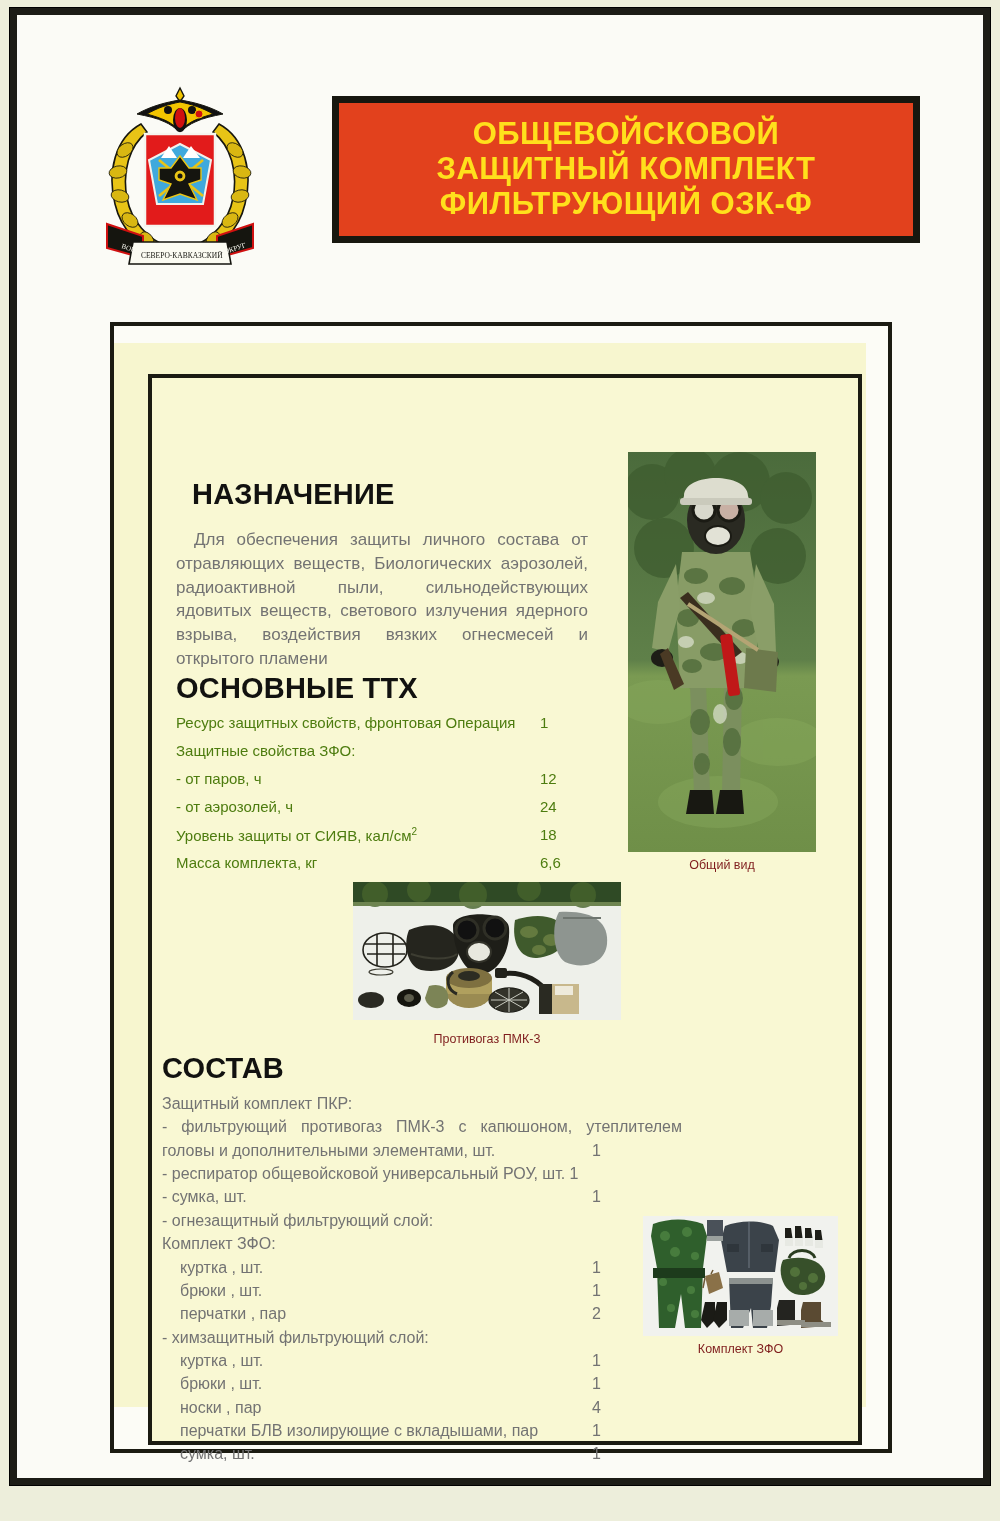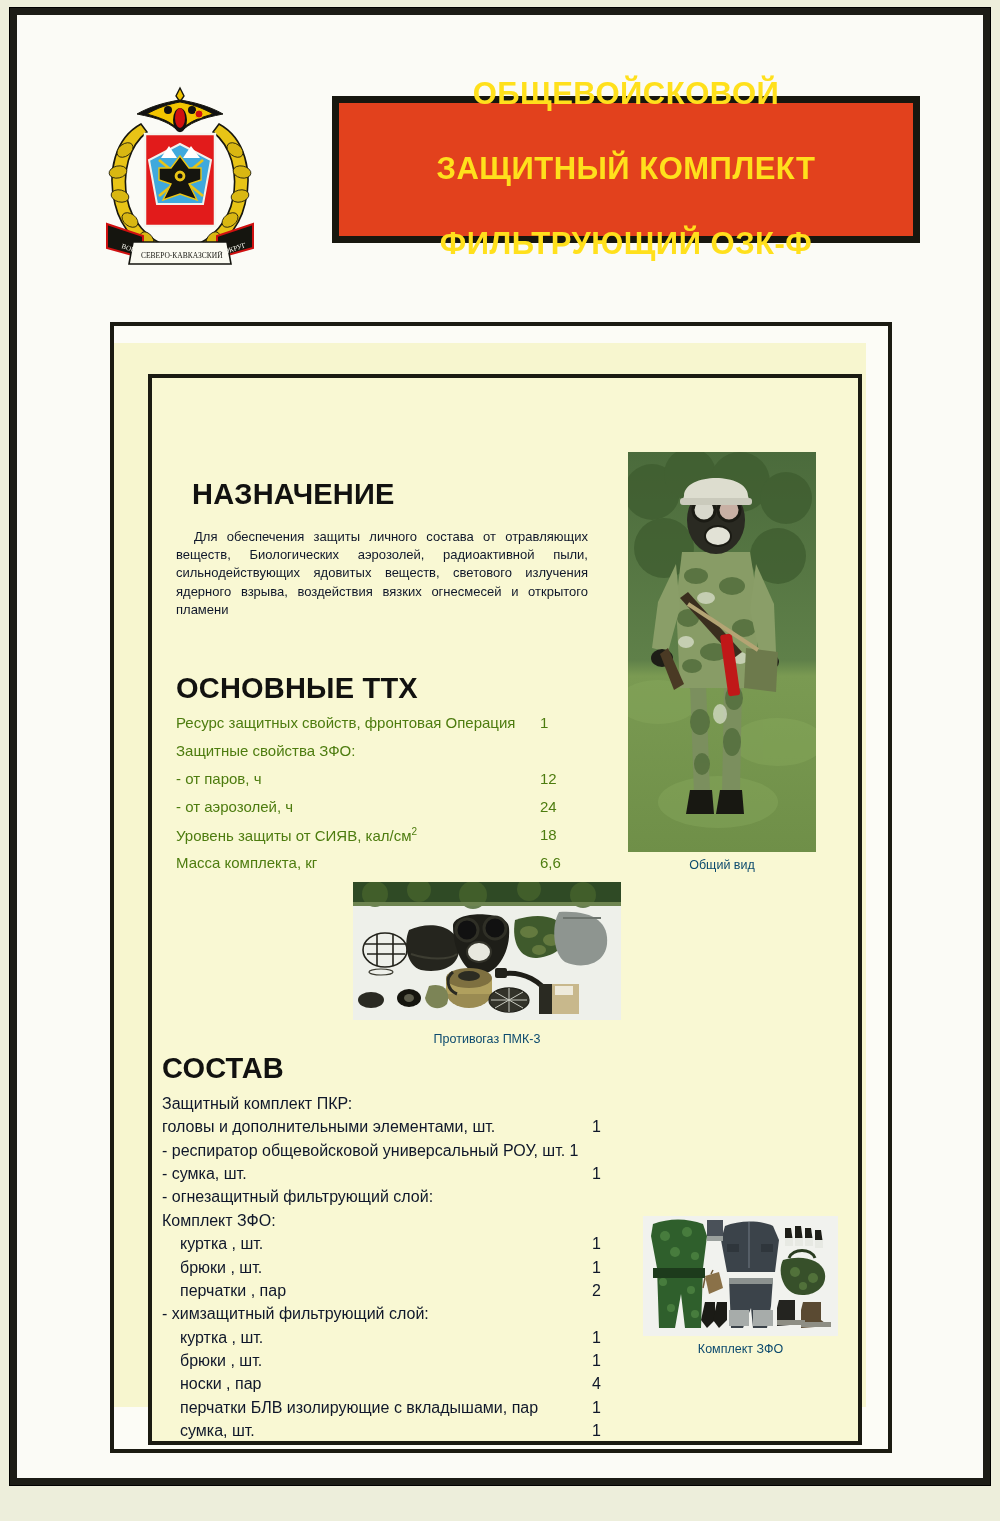--- a/index.html
+++ b/index.html
@@ -31,21 +31,20 @@
   }
   .title-banner {
     position: absolute;
     left: 332px; top: 96px;
     width: 588px; height: 147px;
     background: #e2411d;
     border: 7px solid #17170f;
     display: flex; flex-direction: column;
     align-items: center; justify-content: center;
     line-height: 1.12;
-    gap: 40px;
   }
   .title-banner .tline {
     color: #ffe01c;
     font-size: 31px;
     font-weight: bold;
     letter-spacing: .5px;
     text-align: center;
     white-space: nowrap;
   }
   
@@ -85,55 +84,55 @@
     font-size: 29px; font-weight: bold; color: #121210;
     letter-spacing: .2px;
   }
   .purpose-title { left: 192px; top: 478px; }
   .ttx-title     { left: 176px; top: 672px; }
   .sostav-title  { left: 162px; top: 1052px; }
 
   .purpose-body {
     position: absolute;
     left: 176px; top: 528px; width: 412px;
-    font-size: 13px; color: #0f172a;
+    font-size: 17px; color: #737373;
     text-align: justify; line-height: 1.40;
     text-indent: 18px;
   }
   
   .ttx { position: absolute; left: 176px; top: 714px; width: 400px; }
   .ttx-row {
     position: relative;
     height: 28px;
     font-size: 15px; color: #4d7c0f;
     white-space: nowrap;
   }
   .ttx-row .v { position: absolute; left: 364px; top: 0; }
   .ttx-row.inline .v { position: absolute; left: 364px; }
   sup { font-size: 10px; vertical-align: super; }
 
   
   .sostav { position: absolute; left: 162px; top: 1092px; width: 545px; }
   .s-row {
     position: relative;
-    font-size: 16px; color: #0f172a;
+    font-size: 16px; color: #737373;
     line-height: 1.46;
     white-space: nowrap;
   }
   .s-row .q { position: absolute; left: 430px; }
   .s-row.ind { padding-left: 18px; }
   .s-row.just {
     white-space: normal; text-align: justify;
     text-align-last: justify; width: 520px;
   }
   
   .photo { position: absolute; overflow: hidden; }
   .cap {
     position: absolute; text-align: center;
-    font-size: 12.5px; color: #0c4a6e;
+    font-size: 12.5px; color: #7f1d1d;
   }
   
   .ph-soldier { left: 628px; top: 452px; width: 188px; height: 400px; }
   .cap-soldier { left: 628px; top: 858px; width: 188px; }
   
   .ph-mask { left: 353px; top: 882px; width: 268px; height: 138px; }
   .cap-mask { left: 353px; top: 1032px; width: 268px; }
   
   .ph-zfo { left: 643px; top: 1216px; width: 195px; height: 120px; }
   .cap-zfo { left: 643px; top: 1342px; width: 195px; }
@@ -230,20 +229,21 @@
         <div class="ttx-row"><span>Защитные свойства ЗФО:</span></div>
         <div class="ttx-row"><span>- от паров, ч</span><span class="v">12</span></div>
         <div class="ttx-row"><span>- от аэрозолей, ч</span><span class="v">24</span></div>
         <div class="ttx-row"><span>Уровень защиты от СИЯВ, кал/см<sup>2</sup></span><span class="v">18</span></div>
         <div class="ttx-row"><span>Масса комплекта, кг</span><span class="v">6,6</span></div>
       </div>
 
     <h2 class="sec sostav-title">СОСТАВ</h2>
     <div class="sostav" id="sostav-rows">
         <div class="s-row"><span class="tx">Защитный комплект ПКР:</span></div>
+        <div class="s-row just"><span class="tx">- фильтрующий противогаз ПМК-3 с капюшоном, утеплителем</span></div>
         <div class="s-row"><span class="tx">головы и дополнительными элементами, шт.</span><span class="q">1</span></div>
         <div class="s-row"><span class="tx">- респиратор общевойсковой универсальный РОУ, шт. 1</span></div>
         <div class="s-row"><span class="tx">-  сумка, шт.</span><span class="q">1</span></div>
         <div class="s-row"><span class="tx">- огнезащитный фильтрующий слой:</span></div>
         <div class="s-row"><span class="tx">Комплект ЗФО:</span></div>
         <div class="s-row ind"><span class="tx">куртка , шт.</span><span class="q">1</span></div>
         <div class="s-row ind"><span class="tx">брюки , шт.</span><span class="q">1</span></div>
         <div class="s-row ind"><span class="tx">перчатки , пар</span><span class="q">2</span></div>
         <div class="s-row"><span class="tx">- химзащитный фильтрующий слой:</span></div>
         <div class="s-row ind"><span class="tx">куртка , шт.</span><span class="q">1</span></div>

